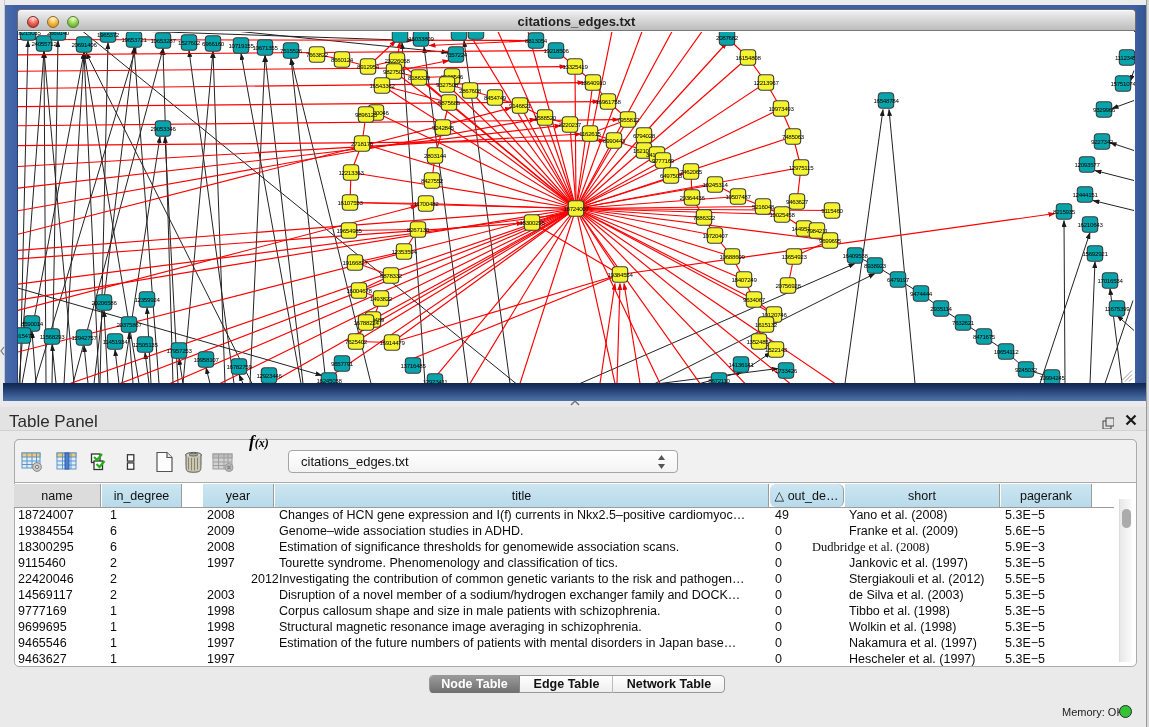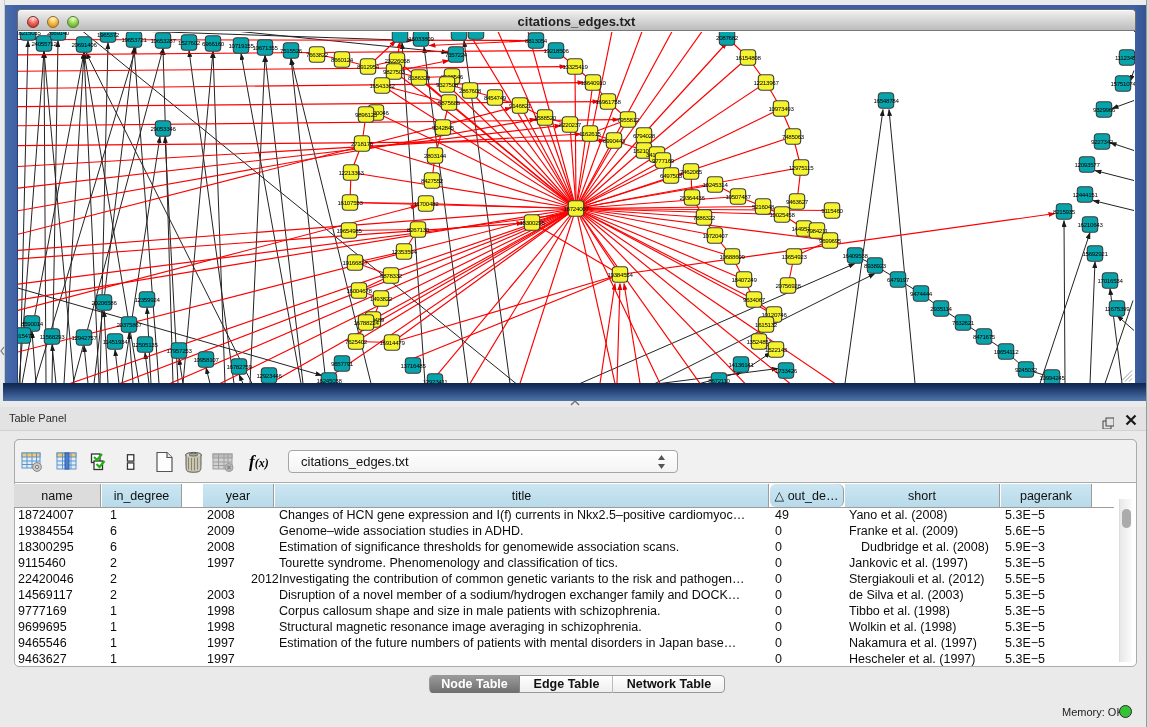--- a/index.html
+++ b/index.html
@@ -15,21 +15,21 @@
 #tl2{left:29px;background:radial-gradient(circle at 50% 28%,#fff3cf 0%,#fcd777 22%,#f2b33c 50%,#dd9626 78%,#a96d15 100%);border:.5px solid #8e6a1c;}
 #tl3{left:49px;background:radial-gradient(circle at 50% 28%,#eaffd0 0%,#b8e87e 22%,#8cce4a 50%,#6cb32e 78%,#43791a 100%);border:.5px solid #51802a;}
 #canvas{position:absolute;left:-0.5px;top:22.1px;width:1118px;height:351.9px;background:#fff;
   border-left:1.5px solid #21406f;border-right:1.5px solid #21406f;}
 #cwrap{position:absolute;left:18px;top:31.5px;width:1116.5px;height:351.5px;background:#fff;overflow:hidden;}
 svg .r{stroke:#fb0000;stroke-width:1.15;}
 svg .k{stroke:#222;stroke-width:1;}
 svg text.nl{font-size:6.2px;fill:#000;letter-spacing:-0.3px;font-family:"Liberation Sans",sans-serif;text-anchor:middle;}
 #panel{position:absolute;left:0;top:401px;width:1146px;height:326px;background:#eaeaea;}
 #ptitle{position:absolute;left:0;top:6px;width:1146px;height:24px;background:#e3e3e3;border-bottom:1px solid #d2d2d2;}
-#ptitle span{position:absolute;left:9px;top:5px;font-size:11px;color:#2b2b2b;}
+#ptitle span{position:absolute;left:9px;top:5px;font-size:17px;color:#2b2b2b;}
 #pfloat{position:absolute;left:1102px;top:10px;width:12px;height:12px;}
 #pclose{position:absolute;left:1125px;top:7px;}
 #pbox{position:absolute;left:14px;top:439px;width:1123px;height:228px;background:#fff;border:1px solid #ababab;border-radius:5px;}
 #ptool{position:absolute;left:14px;top:439px;width:1123px;height:44px;background:#f1f1f1;border:1px solid #ababab;border-radius:5px 5px 0 0;}
 #combo{position:absolute;left:288px;top:450px;width:390px;height:23px;background:linear-gradient(#fff,#f3f3f3);
   border:1px solid #a5a5a5;border-radius:4px;font-size:13px;color:#111;padding:3px 0 0 12px;}
 #combo .ar2{position:absolute;right:11px;top:3px;}
 .icon{position:absolute;top:451px;}
 .hc{position:absolute;top:483.5px;height:23.5px;background:linear-gradient(#cde6f2,#b7daea);border-right:1px solid #9c9c9c;
   font-size:12.5px;color:#101010;text-align:center;line-height:24px;}
@@ -631,21 +631,21 @@
       <path d="M5.5 6.5v12M8.5 7v12.4M11.5 7v12.4M14.5 6.5v12" stroke="#88856f"></path>
       <ellipse cx="10.5" cy="3.6" rx="4.5" ry="1.4" fill="#aaa793" stroke="#666"></ellipse>
     </svg>
     <svg class="icon" style="left:212px;" width="22" height="22" viewBox="0 0 22 22">
       <rect x="1" y="3" width="19" height="15" fill="#d2d2d2" stroke="#9d9d9d"></rect>
       <rect x="1" y="3" width="19" height="4" fill="#bdbdbd" stroke="#9d9d9d"></rect>
       <path d="M1 11h19M1 14.5h19M6.5 3v15M12 3v15M16 3v15" stroke="#9d9d9d" fill="none"></path>
       <circle cx="17" cy="16.5" r="4" fill="#bbb" stroke="#999"></circle>
       <path d="M15.3 14.8l3.4 3.4M18.7 14.8l-3.4 3.4" stroke="#888" stroke-width="1.4"></path>
     </svg>
-    <div class="icon" style="left:249px;top:452px;font-size:14px;text-align:right;"><i style="font-family:'Liberation Serif',serif;font-weight:bold;font-size:17px;">f</i><i style="font-family:'Liberation Serif',serif;font-weight:bold;font-size:12px;">(x)</i></div>
+    <div class="icon" style="left:249px;top:432px;font-size:14px;text-align:right;"><i style="font-family:'Liberation Serif',serif;font-weight:bold;font-size:17px;">f</i><i style="font-family:'Liberation Serif',serif;font-weight:bold;font-size:12px;">(x)</i></div>
  <div id="combo">citations_edges.txt<svg class="ar2" width="9" height="16">
         <path d="M4.5,1 L8,6 L1,6 z" fill="#555"></path>
         <path d="M1,10 L8,10 L4.5,15 z" fill="#555"></path>
       </svg></div>
  <div class="hc" style="left:14px;width:87px;background:#dcdcdc;">name</div>
     <div class="hc" style="left:102px;width:80px;text-align:center;">in_degree</div>
     <div class="hc" style="left:203px;width:71px;">year</div>
     <div class="hc" style="left:275px;width:494px;">title</div>
     <div class="hc" style="left:770px;width:74px;border-radius:6px;">△ out_de…</div>
     <div class="hc" style="left:845px;width:155px;">short</div>
@@ -663,21 +663,21 @@
     <div class="cell" style="left:207px;top:523px;">2009</div>
     <div class="cell" style="left:279px;top:523px;">Genome–wide association studies in ADHD.</div>
     <div class="cell" style="left:775px;top:523px;">0</div>
     <div class="cell" style="left:849px;top:523px;">Franke et al. (2009)</div>
     <div class="cell" style="left:1005px;top:523px;">5.6E−5</div>
     <div class="cell" style="left:18px;top:539px;">18300295</div>
     <div class="cell" style="left:110px;top:539px;">6</div>
     <div class="cell" style="left:207px;top:539px;">2008</div>
     <div class="cell" style="left:279px;top:539px;">Estimation of significance thresholds for genomewide association scans.</div>
     <div class="cell" style="left:775px;top:539px;">0</div>
-    <div class="cell" style="left:861px;top:539px;">Dudbridge et al. (2008)</div>
+    <div class="cell" style="left:812px;top:539px;font-family:Liberation Serif, serif;">Dudbridge et al. (2008)</div>
     <div class="cell" style="left:1005px;top:539px;">5.9E−3</div>
     <div class="cell" style="left:18px;top:555px;">9115460</div>
     <div class="cell" style="left:110px;top:555px;">2</div>
     <div class="cell" style="left:207px;top:555px;">1997</div>
     <div class="cell" style="left:279px;top:555px;">Tourette syndrome. Phenomenology and classification of tics.</div>
     <div class="cell" style="left:775px;top:555px;">0</div>
     <div class="cell" style="left:849px;top:555px;">Jankovic et al. (1997)</div>
     <div class="cell" style="left:1005px;top:555px;">5.3E−5</div>
     <div class="cell" style="left:18px;top:571px;">22420046</div>
     <div class="cell" style="left:110px;top:571px;">2</div>

